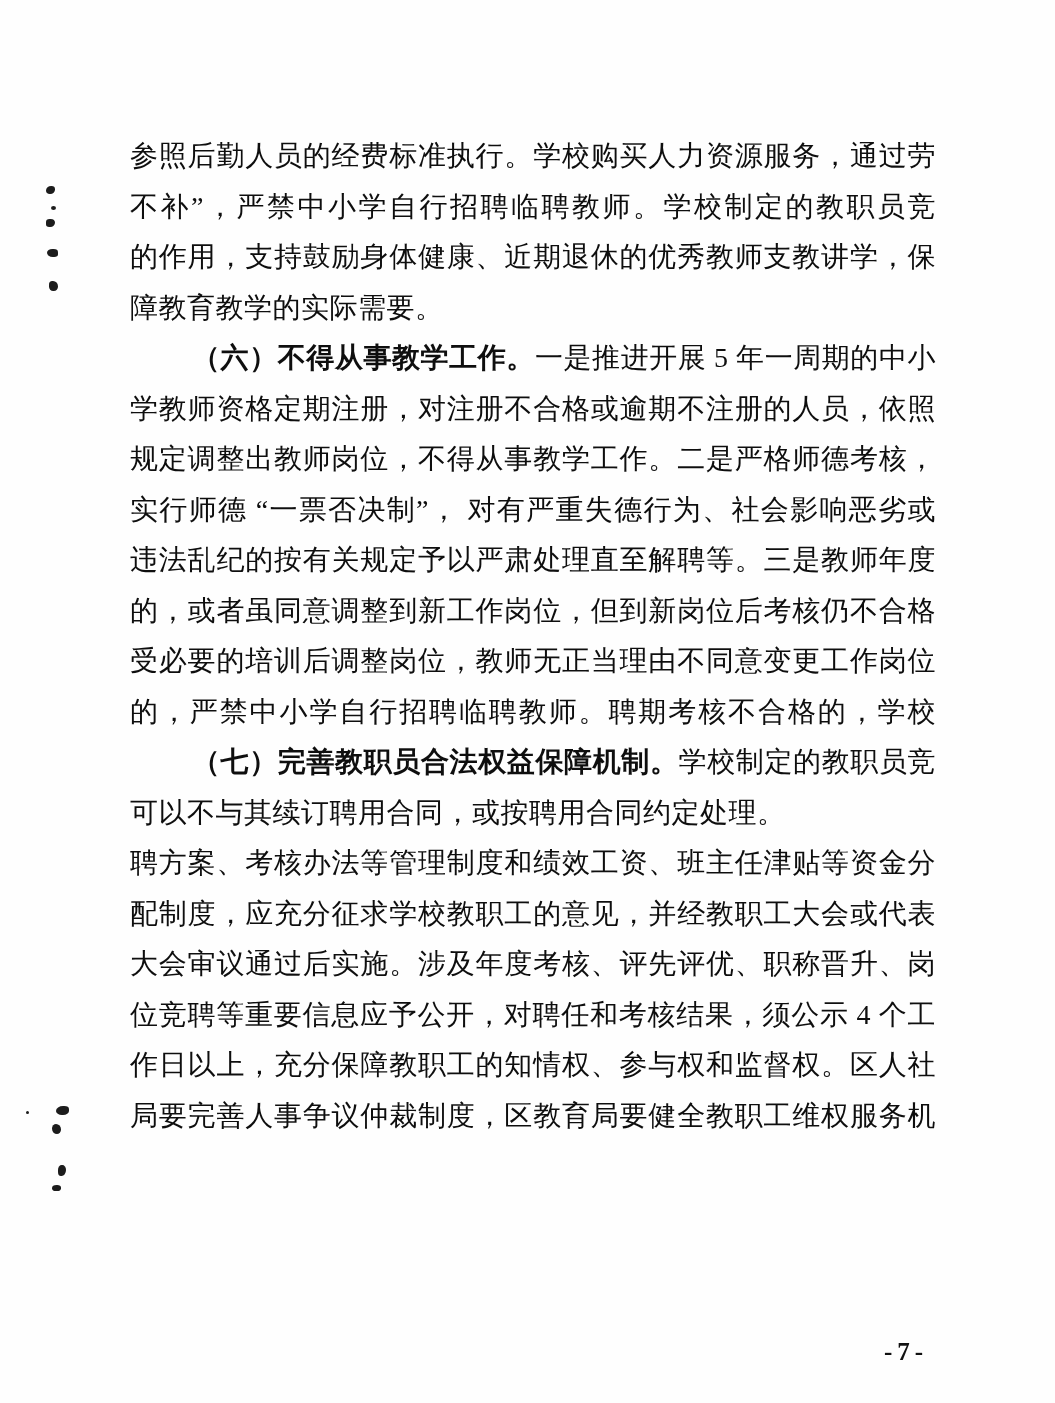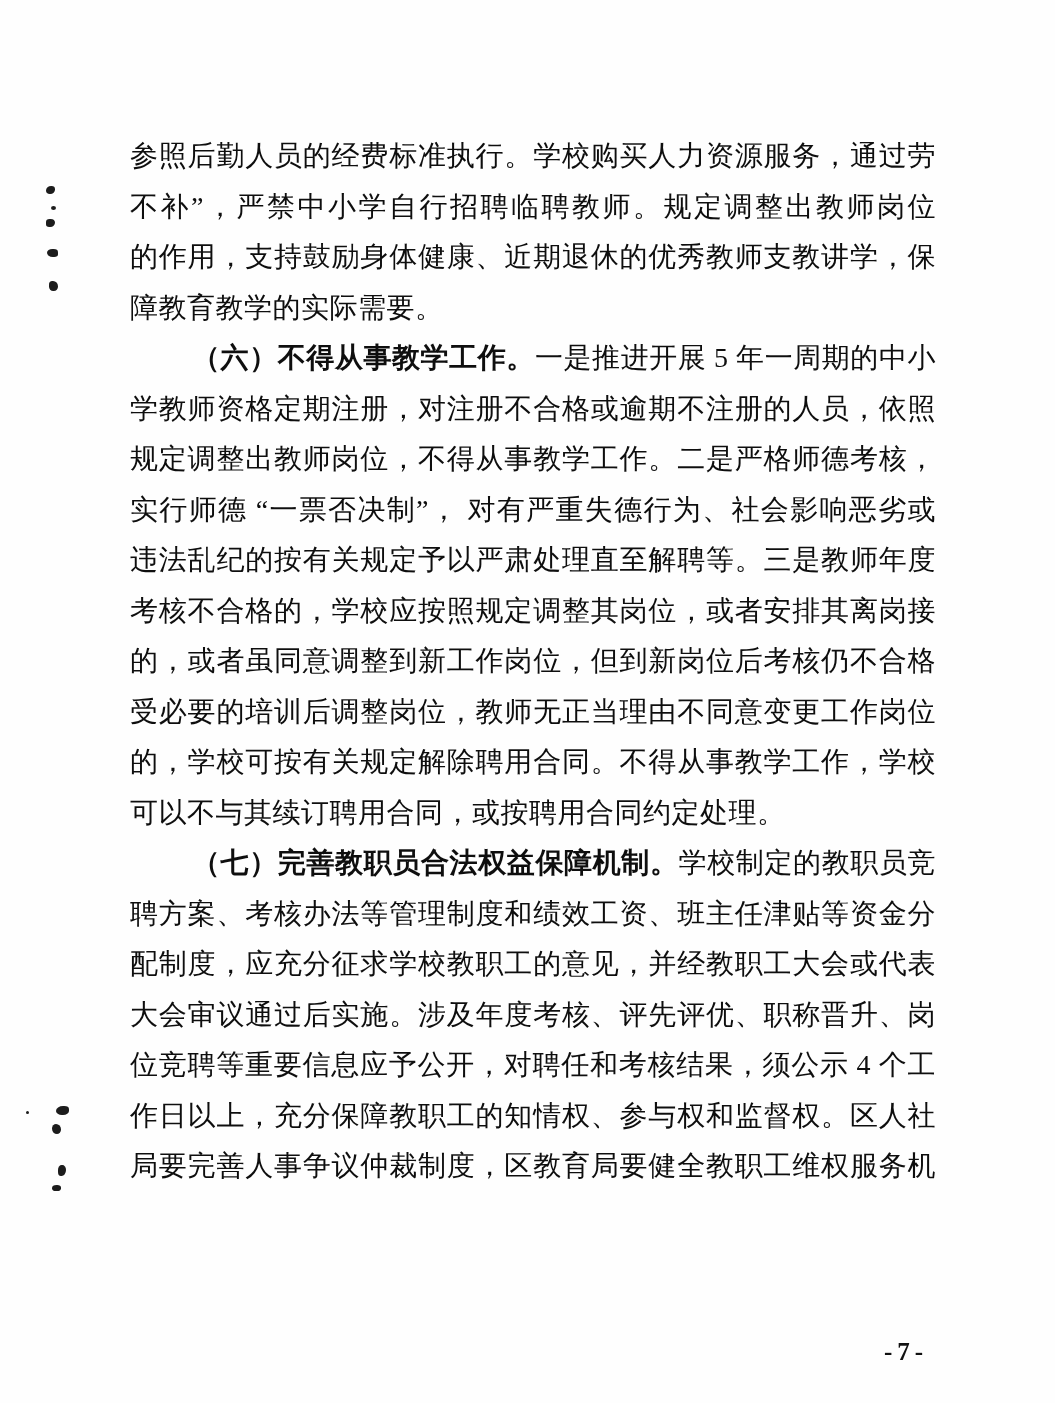--- a/index.html
+++ b/index.html
@@ -78,36 +78,35 @@
   <div class="artifact a5"></div>
   <div class="artifact a6"></div>
   <div class="artifact a7"></div>
   <div class="artifact a8"></div>
   <div class="artifact a9"></div>
   <div class="artifact a10"></div>
 
   <div class="text-block">
 
     <div class="line">参照后勤人员的经费标准执行。学校购买人力资源服务，通过劳</div>
-    <div class="line">不补”，严禁中小学自行招聘临聘教师。规定调整出教师岗位</div>
+    <div class="line">不补”，严禁中小学自行招聘临聘教师。学校制定的教职员竞</div>
     <div class="line">的作用，支持鼓励身体健康、近期退休的优秀教师支教讲学，保</div>
     <div class="line para-end">障教育教学的实际需要。</div>
 
     <div class="line indent"><span class="bold-head">（六）不得从事教学工作。</span><span>一是推进开展 5 年一周期的中小</span></div>
     <div class="line">学教师资格定期注册，对注册不合格或逾期不注册的人员，依照</div>
     <div class="line">规定调整出教师岗位，不得从事教学工作。二是严格师德考核，</div>
     <div class="line">实行师德 “一票否决制”，  对有严重失德行为、社会影响恶劣或</div>
     <div class="line">违法乱纪的按有关规定予以严肃处理直至解聘等。三是教师年度</div>
-    <div class="line">考核不合格的，学校应按照规定调整其岗位，或者安排其离岗接</div>
     <div class="line">的，或者虽同意调整到新工作岗位，但到新岗位后考核仍不合格</div>
     <div class="line">受必要的培训后调整岗位，教师无正当理由不同意变更工作岗位</div>
-    <div class="line">的，学校可按有关规定解除聘用合同。不得从事教学工作，学校</div>
+    <div class="line">的，严禁中小学自行招聘临聘教师。聘期考核不合格的，学校</div>
+    <div class="line indent"><span class="bold-head">（七）完善教职员合法权益保障机制。</span><span>学校制定的教职员竞</span></div>
+
     <div class="line para-end">可以不与其续订聘用合同，或按聘用合同约定处理。</div>
-
-    <div class="line indent"><span class="bold-head">（七）完善教职员合法权益保障机制。</span><span>学校制定的教职员竞</span></div>
     <div class="line">聘方案、考核办法等管理制度和绩效工资、班主任津贴等资金分</div>
     <div class="line">配制度，应充分征求学校教职工的意见，并经教职工大会或代表</div>
     <div class="line">大会审议通过后实施。涉及年度考核、评先评优、职称晋升、岗</div>
     <div class="line">位竞聘等重要信息应予公开，对聘任和考核结果，须公示 4 个工</div>
     <div class="line">作日以上，充分保障教职工的知情权、参与权和监督权。区人社</div>
     <div class="line">局要完善人事争议仲裁制度，区教育局要健全教职工维权服务机</div>
 
   </div>
 
   <div class="page-number">-7-</div>

